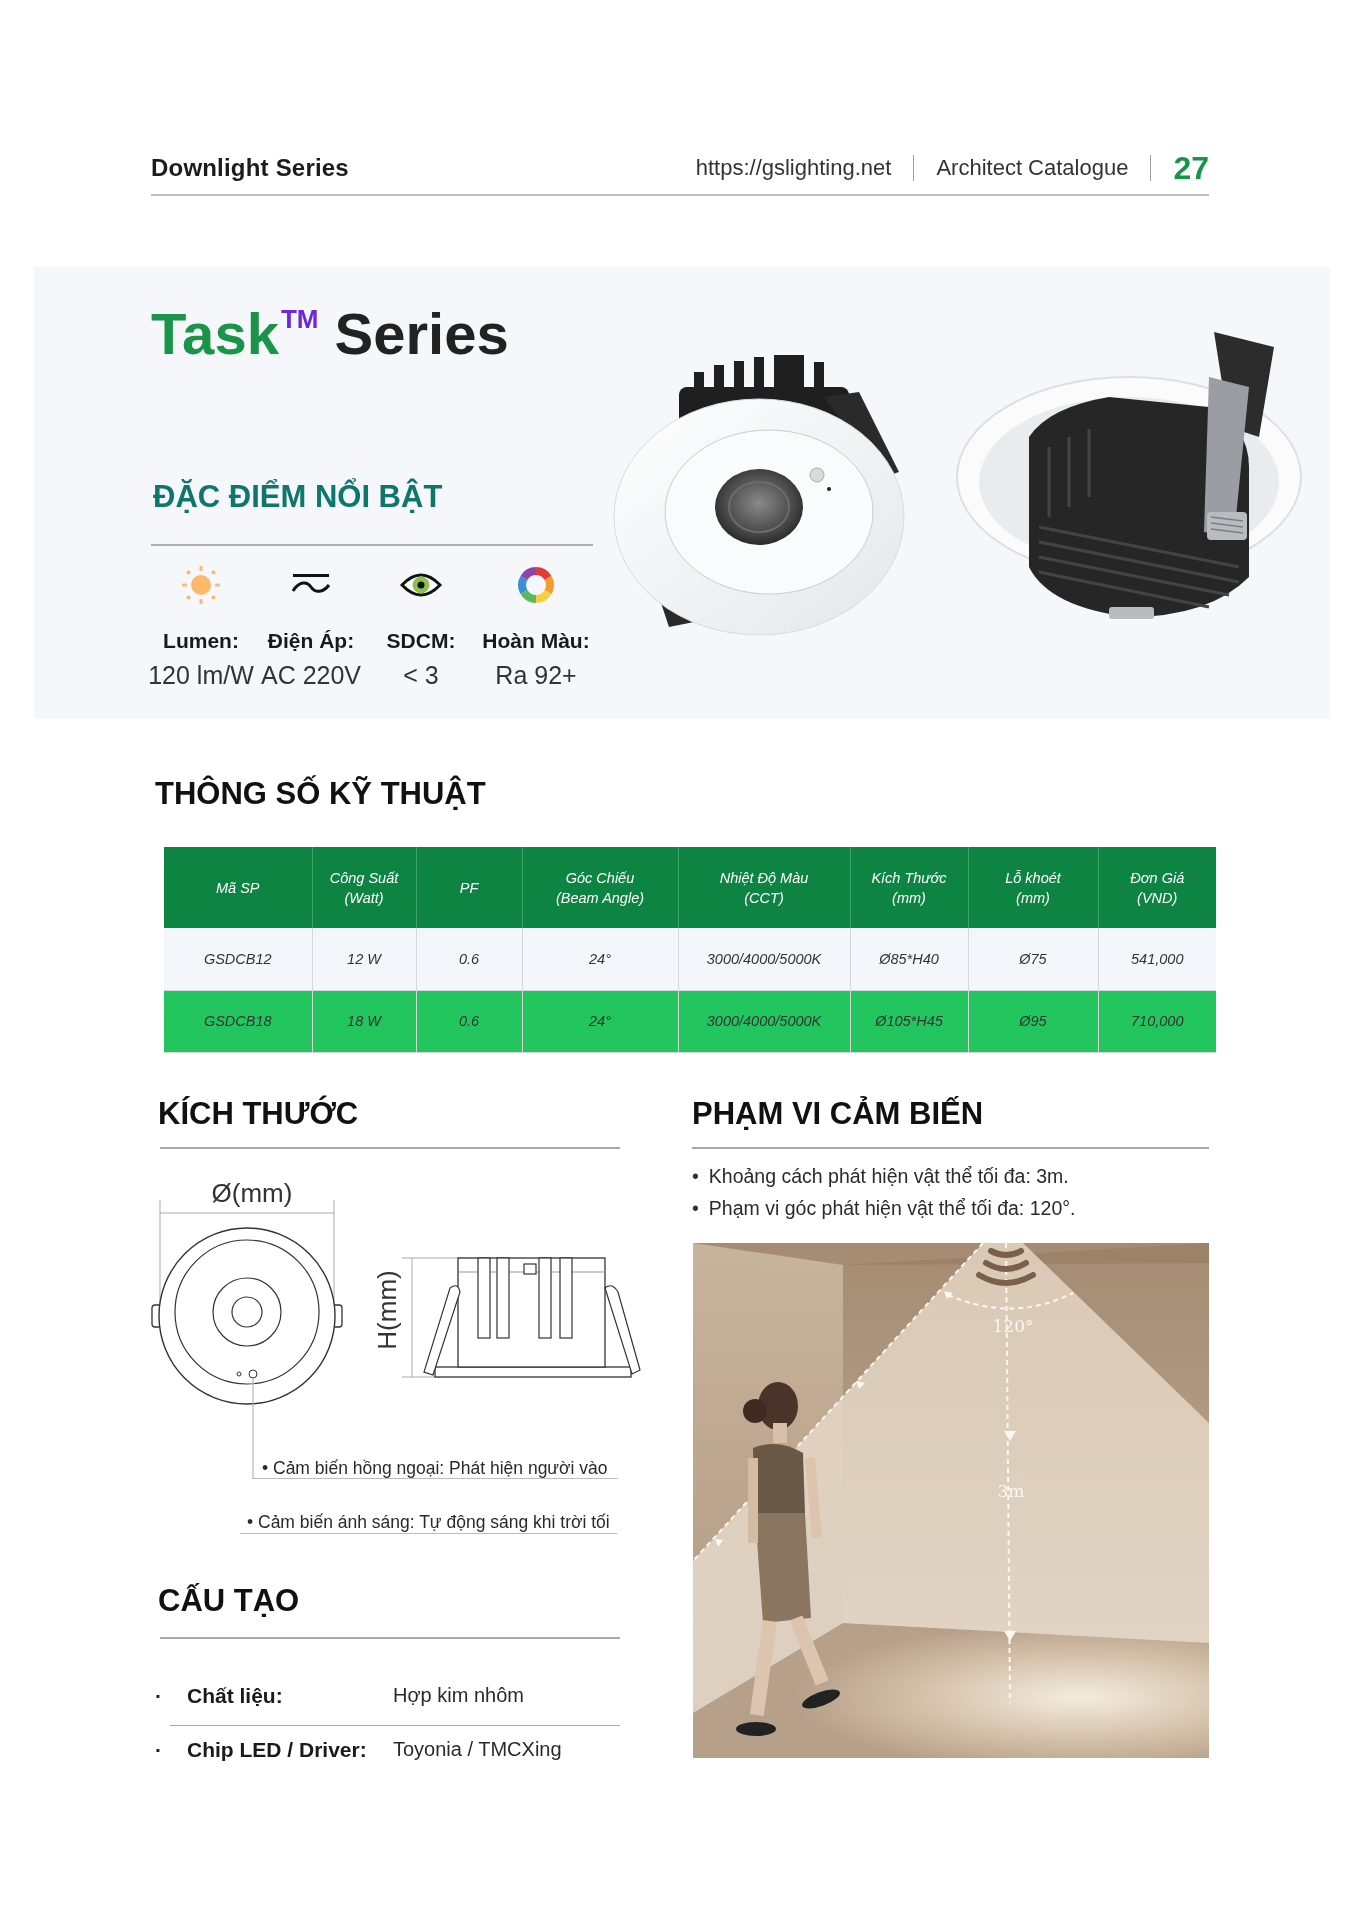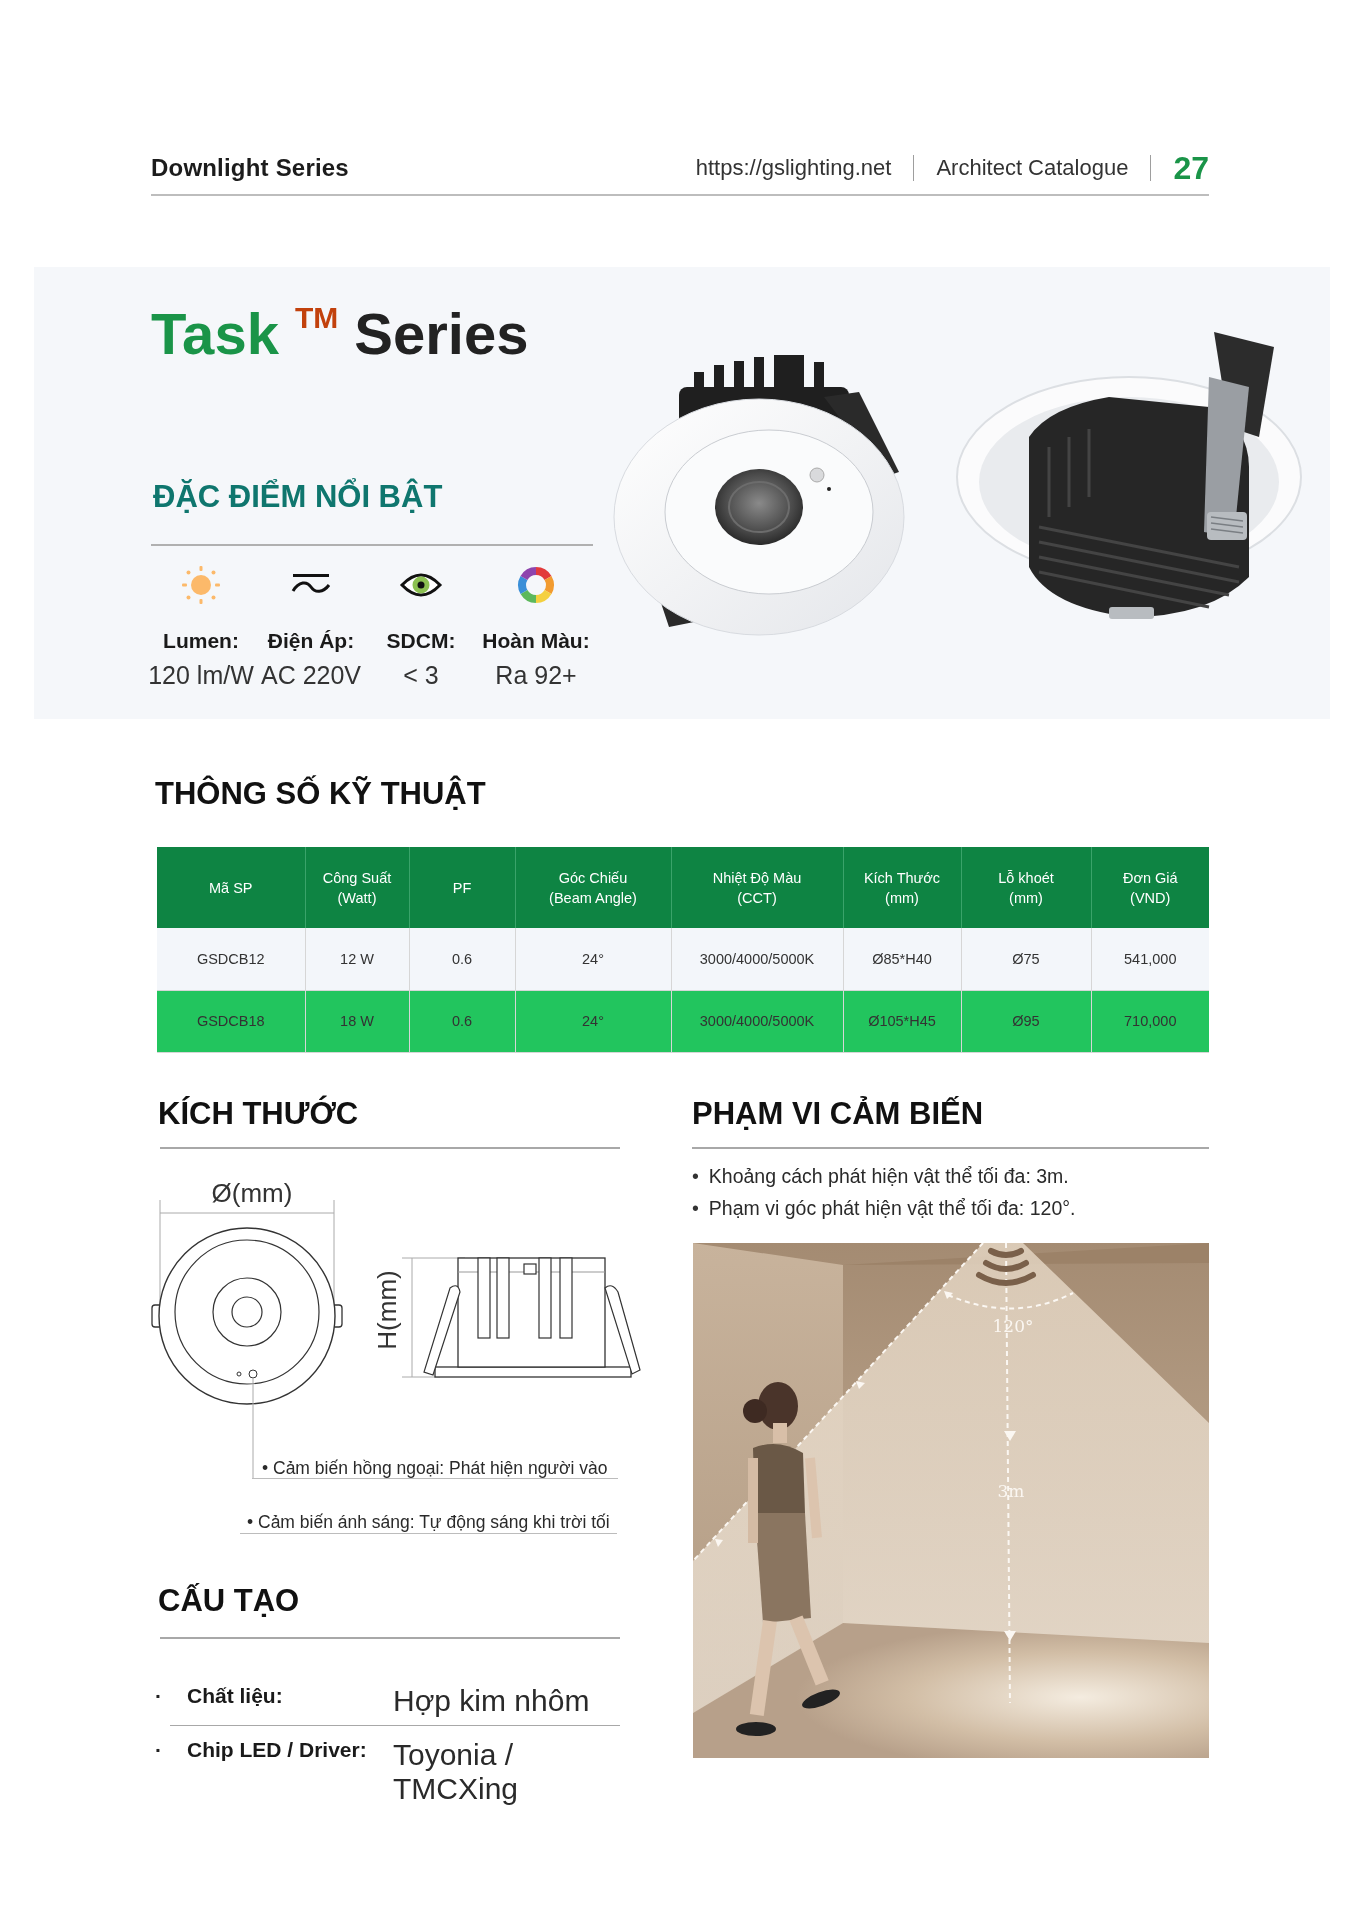--- a/index.html
+++ b/index.html
@@ -11,36 +11,36 @@
   .page-header .series { position: absolute; left: 0; top: 6px; font-size: 24px; font-weight: bold; color: #1c1c1c; letter-spacing: 0.2px; }
   .page-header .right { position: absolute; right: 0; top: 0; display: flex; align-items: center; height: 40px; }
   .page-header .url, .page-header .catalogue { font-size: 22px; color: #333; }
   .page-header .sep { width: 1px; height: 26px; background: #9e9e9e; margin: 0 22px; }
   .page-header .page-num { font-size: 32px; font-weight: bold; color: #1a9448; }
 
   
   .hero { position: absolute; left: 34px; top: 267px; width: 1296px; height: 452px; background: #f5f7fa; }
   .hero .title { position: absolute; left: 117px; top: 33px; font-size: 58px; font-weight: bold; color: #222; white-space: nowrap; }
   .hero .title .brand { color: #1a9448; margin-top: 48px; }
-  .hero .title .tm { font-size: 30px; vertical-align: 26px; margin-left: 16px; color: #c2410c; }
+  .hero .title .tm { font-size: 26px; vertical-align: 26px; margin-left: 2px; color: #6d28d9; }
   .hero .subtitle { position: absolute; left: 119px; top: 108px; font-size: 33px; color: #222; font-weight: normal; }
   .hero .features-heading { position: absolute; left: 119px; top: 212px; font-size: 31px; font-weight: bold; color: #0f766e; }
   .hero .features-rule { position: absolute; left: 117px; top: 277px; width: 442px; height: 2px; background: #b0b0b0; }
   .features { position: absolute; left: 117px; top: 296px; display: flex; }
   .feature { display: flex; flex-direction: column; align-items: center; }
   .feature .ficon { width: 44px; height: 44px; display: flex; align-items: center; justify-content: center; }
   .feature .flabel { margin-top: 22px; font-size: 21px; font-weight: bold; color: #1a1a1a; white-space: nowrap; }
   .feature .fvalue { margin-top: 8px; font-size: 25px; color: #333; white-space: nowrap; }
   .f1 { width: 100px; } .f2 { width: 120px; margin-left: 0; } .f3 { width: 100px; } .f4 { width: 130px; }
 
   .product-photo { position: absolute; left: 575px; top: 50px; width: 700px; height: 345px; }
 
   
   .specs-heading { position: absolute; left: 155px; top: 776px; font-size: 31px; font-weight: bold; color: #111; }
-  .spec-table { position: absolute; left: 157px; top: 847px; width: 1052px; border-collapse: collapse; table-layout: fixed; }
+  .spec-table { position: absolute; left: 164px; top: 847px; width: 1052px; border-collapse: collapse; table-layout: fixed; font-style: italic; }
   .spec-table th { background: #0e8443; color: #ffffff; font-weight: normal; font-size: 14.5px; line-height: 20px; height: 81px; text-align: center; border-right: 1px solid #3aa36a; padding: 0 4px; }
   .spec-table th:last-child { border-right: none; }
   .spec-table td { height: 62px; text-align: center; font-size: 14.5px; color: #333; border-right: 1px solid #d6d6d6; border-bottom: 1px solid #d6d6d6; }
   .spec-table td:last-child { border-right: none; }
   .spec-table tr.alt td { background: #f3f6fa; }
   .spec-table tr.plain td { background: #22c55e; }
 
   
   .dim-heading { position: absolute; left: 158px; top: 1096px; font-size: 31px; font-weight: bold; color: #111; }
   .dim-rule { position: absolute; left: 160px; top: 1147px; width: 460px; height: 2px; background: #a8a8a8; }
@@ -50,21 +50,21 @@
   .callout-2 { left: 247px; top: 1512px; }
   .callout-rule-1 { position: absolute; left: 252px; top: 1478px; width: 366px; height: 1px; background: #bcbcbc; }
   .callout-rule-2 { position: absolute; left: 240px; top: 1533px; width: 377px; height: 1px; background: #bcbcbc; }
 
   
   .cons-heading { position: absolute; left: 158px; top: 1583px; font-size: 31px; font-weight: bold; color: #111; }
   .cons-rule { position: absolute; left: 160px; top: 1637px; width: 460px; height: 2px; background: #a8a8a8; }
   .cons-row { position: absolute; left: 155px; width: 465px; height: 40px; }
   .cons-row .bullet { position: absolute; left: 0; top: 0; font-size: 21px; font-weight: bold; color: #222; }
   .cons-row .k { position: absolute; left: 32px; top: 0; font-size: 21px; font-weight: bold; color: #1a1a1a; }
-  .cons-row .v { position: absolute; left: 238px; top: 0; font-size: 30px; color: #2a2a2a; }
+  .cons-row .v { position: absolute; left: 238px; top: 0; font-size: 20px; color: #2a2a2a; }
   .cons-row-1 { top: 1684px; }
   .cons-row-2 { top: 1738px; }
   .cons-divider { position: absolute; left: 170px; top: 1725px; width: 450px; height: 1px; background: #a8a8a8; }
 
   
   .range-heading { position: absolute; left: 692px; top: 1096px; font-size: 31px; font-weight: bold; color: #111; }
   .range-rule { position: absolute; left: 692px; top: 1147px; width: 517px; height: 2px; background: #a8a8a8; }
   .range-list { position: absolute; left: 692px; top: 1160px; list-style: none; }
   .range-list li { font-size: 19.5px; color: #2a2a2a; line-height: 32px; white-space: nowrap; }
   .range-list li::before { content: "•"; margin-right: 10px; color: #333; }

